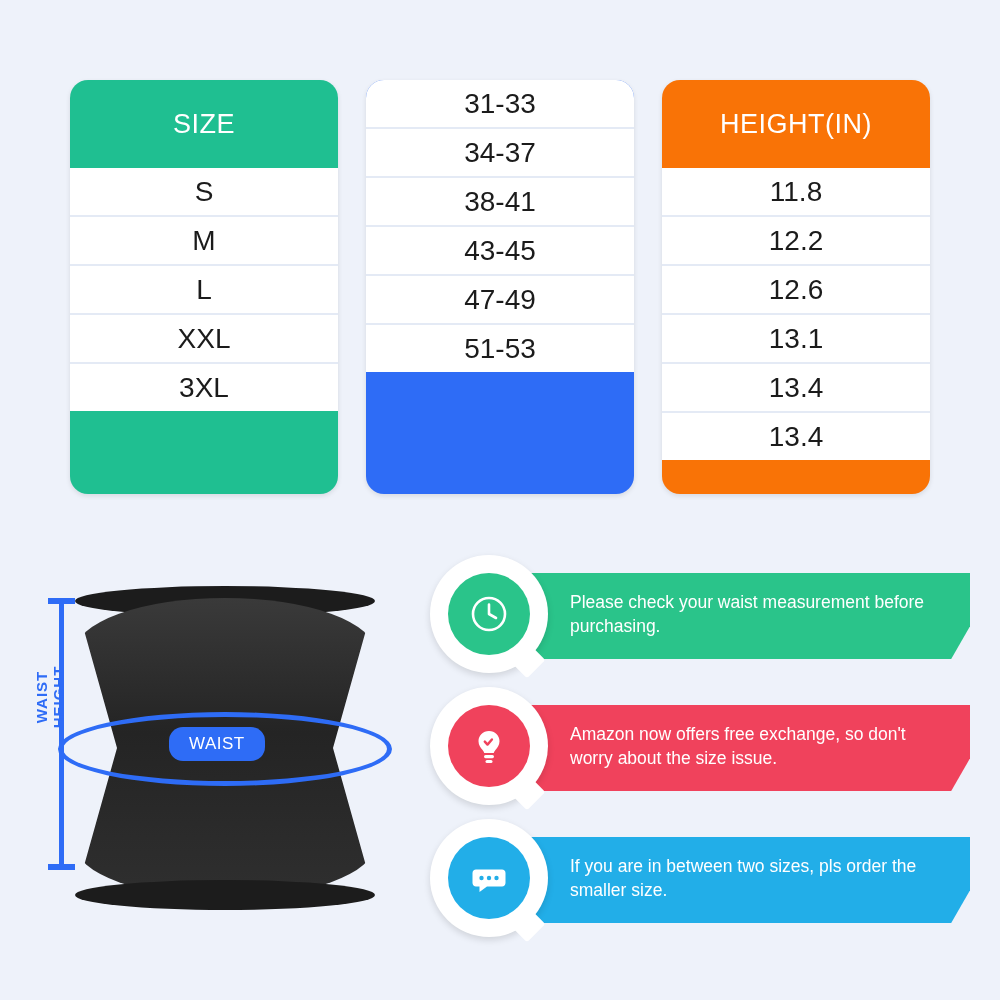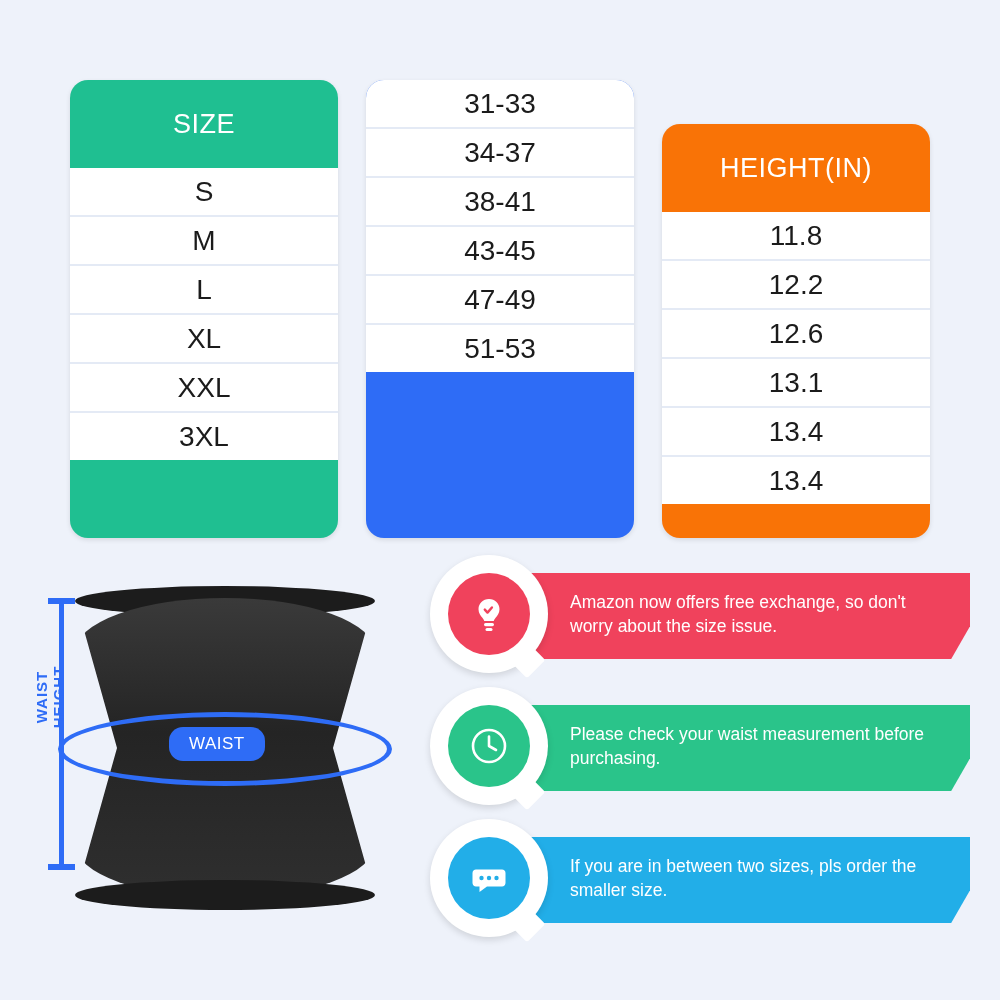--- a/index.html
+++ b/index.html
@@ -27,21 +27,21 @@
   .col {
     flex: 1;
     border-radius: 18px;
     overflow: hidden;
     box-shadow: 0 2px 5px rgba(0,0,0,0.10);
     display: flex;
     flex-direction: column;
   }
   .col.size   { background: #1fbf91; }
   .col.waist  { background: #2e6cf6; }
-  .col.height { background: #f97306; margin-top: 44px; }
+  .col.height { background: #f97306; }
 
   .col-head {
     height: 88px;
     display: flex;
     align-items: center;
     justify-content: center;
     color: #ffffff;
     font-size: 27px;
     letter-spacing: 0.5px;
   }
@@ -231,21 +231,20 @@
 <body>
 
 <div class="chart">
 
   <div class="col size">
     <div class="col-head">SIZE</div>
     <div class="col-body">
       <div class="cell">S</div>
       <div class="cell">M</div>
       <div class="cell">L</div>
-      <div class="cell">XL</div>
       <div class="cell">XXL</div>
       <div class="cell">3XL</div>
     </div>
     <div class="col-foot"></div>
   </div>
 
   <div class="col waist">
     <div class="col-body">
       <div class="cell">31-33</div>
       <div class="cell">34-37</div>
@@ -281,47 +280,47 @@
 
   <div class="height-bar">
     <div class="cap top"></div>
     <div class="line"></div>
     <div class="cap bottom"></div>
   </div>
   <div class="height-label">WAIST HEIGHT</div>
 </div>
 
 <div class="notes">
+
+  <div class="note green">
+    <div class="banner"></div>
+    <div class="note-text">Please check your waist measurement before purchasing.</div>
+    <div class="bubble"></div>
+    <div class="icon-circle">
+      <svg width="46" height="46" viewBox="0 0 46 46">
+        <circle cx="23" cy="23" r="16" fill="none" stroke="#ffffff" stroke-width="2.6"></circle>
+        <path d="M23 13.5V23l7 4" stroke="#ffffff" stroke-width="2.6" fill="none" stroke-linecap="round" stroke-linejoin="round"></path>
+      </svg>
+    </div>
+  </div>
 
   <div class="note red">
     <div class="banner"></div>
     <div class="note-text">Amazon now offers free exchange, so don't worry about the size issue.</div>
     <div class="bubble"></div>
     <div class="icon-circle">
       <svg width="44" height="44" viewBox="0 0 44 44">
         <path d="M22 7c-6 0-10.5 4.5-10.5 10.2 0 4 2.3 6.6 3.9 8.6 1 1.3 1.6 2.1 1.8 3.2h9.6c0.2-1.1 0.8-1.9 1.8-3.2 1.6-2 3.9-4.6 3.9-8.6C32.5 11.5 28 7 22 7z" fill="#ffffff"></path>
         <rect x="17" y="31" width="10" height="3.2" rx="1.6" fill="#ffffff"></rect>
         <rect x="18.5" y="36" width="7" height="3" rx="1.5" fill="#ffffff"></rect>
         <path d="M17.8 17.6l2.7 3 4.4-5.1" stroke="#f0425c" stroke-width="2.4" fill="none" stroke-linecap="round" stroke-linejoin="round"></path>
       </svg>
     </div>
   </div>
 
-  <div class="note green">
-    <div class="banner"></div>
-    <div class="note-text">Please check your waist measurement before purchasing.</div>
-    <div class="bubble"></div>
-    <div class="icon-circle">
-      <svg width="46" height="46" viewBox="0 0 46 46">
-        <circle cx="23" cy="23" r="16" fill="none" stroke="#ffffff" stroke-width="2.6"></circle>
-        <path d="M23 13.5V23l7 4" stroke="#ffffff" stroke-width="2.6" fill="none" stroke-linecap="round" stroke-linejoin="round"></path>
-      </svg>
-    </div>
-  </div>
-
   <div class="note blue">
     <div class="banner"></div>
     <div class="note-text">If you are in between two sizes, pls order the smaller size.</div>
     <div class="bubble"></div>
     <div class="icon-circle">
       <svg width="48" height="48" viewBox="0 0 48 48">
         <path d="M11 15.5h26c2 0 3.5 1.5 3.5 3.4v10.2c0 1.9-1.5 3.4-3.5 3.4H22l-7.5 5.5v-5.5H11c-2 0-3.5-1.5-3.5-3.4V18.9c0-1.9 1.5-3.4 3.5-3.4z" fill="#ffffff"></path>
         <circle cx="16.5" cy="24" r="2.2" fill="#22aee8"></circle>
         <circle cx="24" cy="24" r="2.2" fill="#22aee8"></circle>
         <circle cx="31.5" cy="24" r="2.2" fill="#22aee8"></circle>

